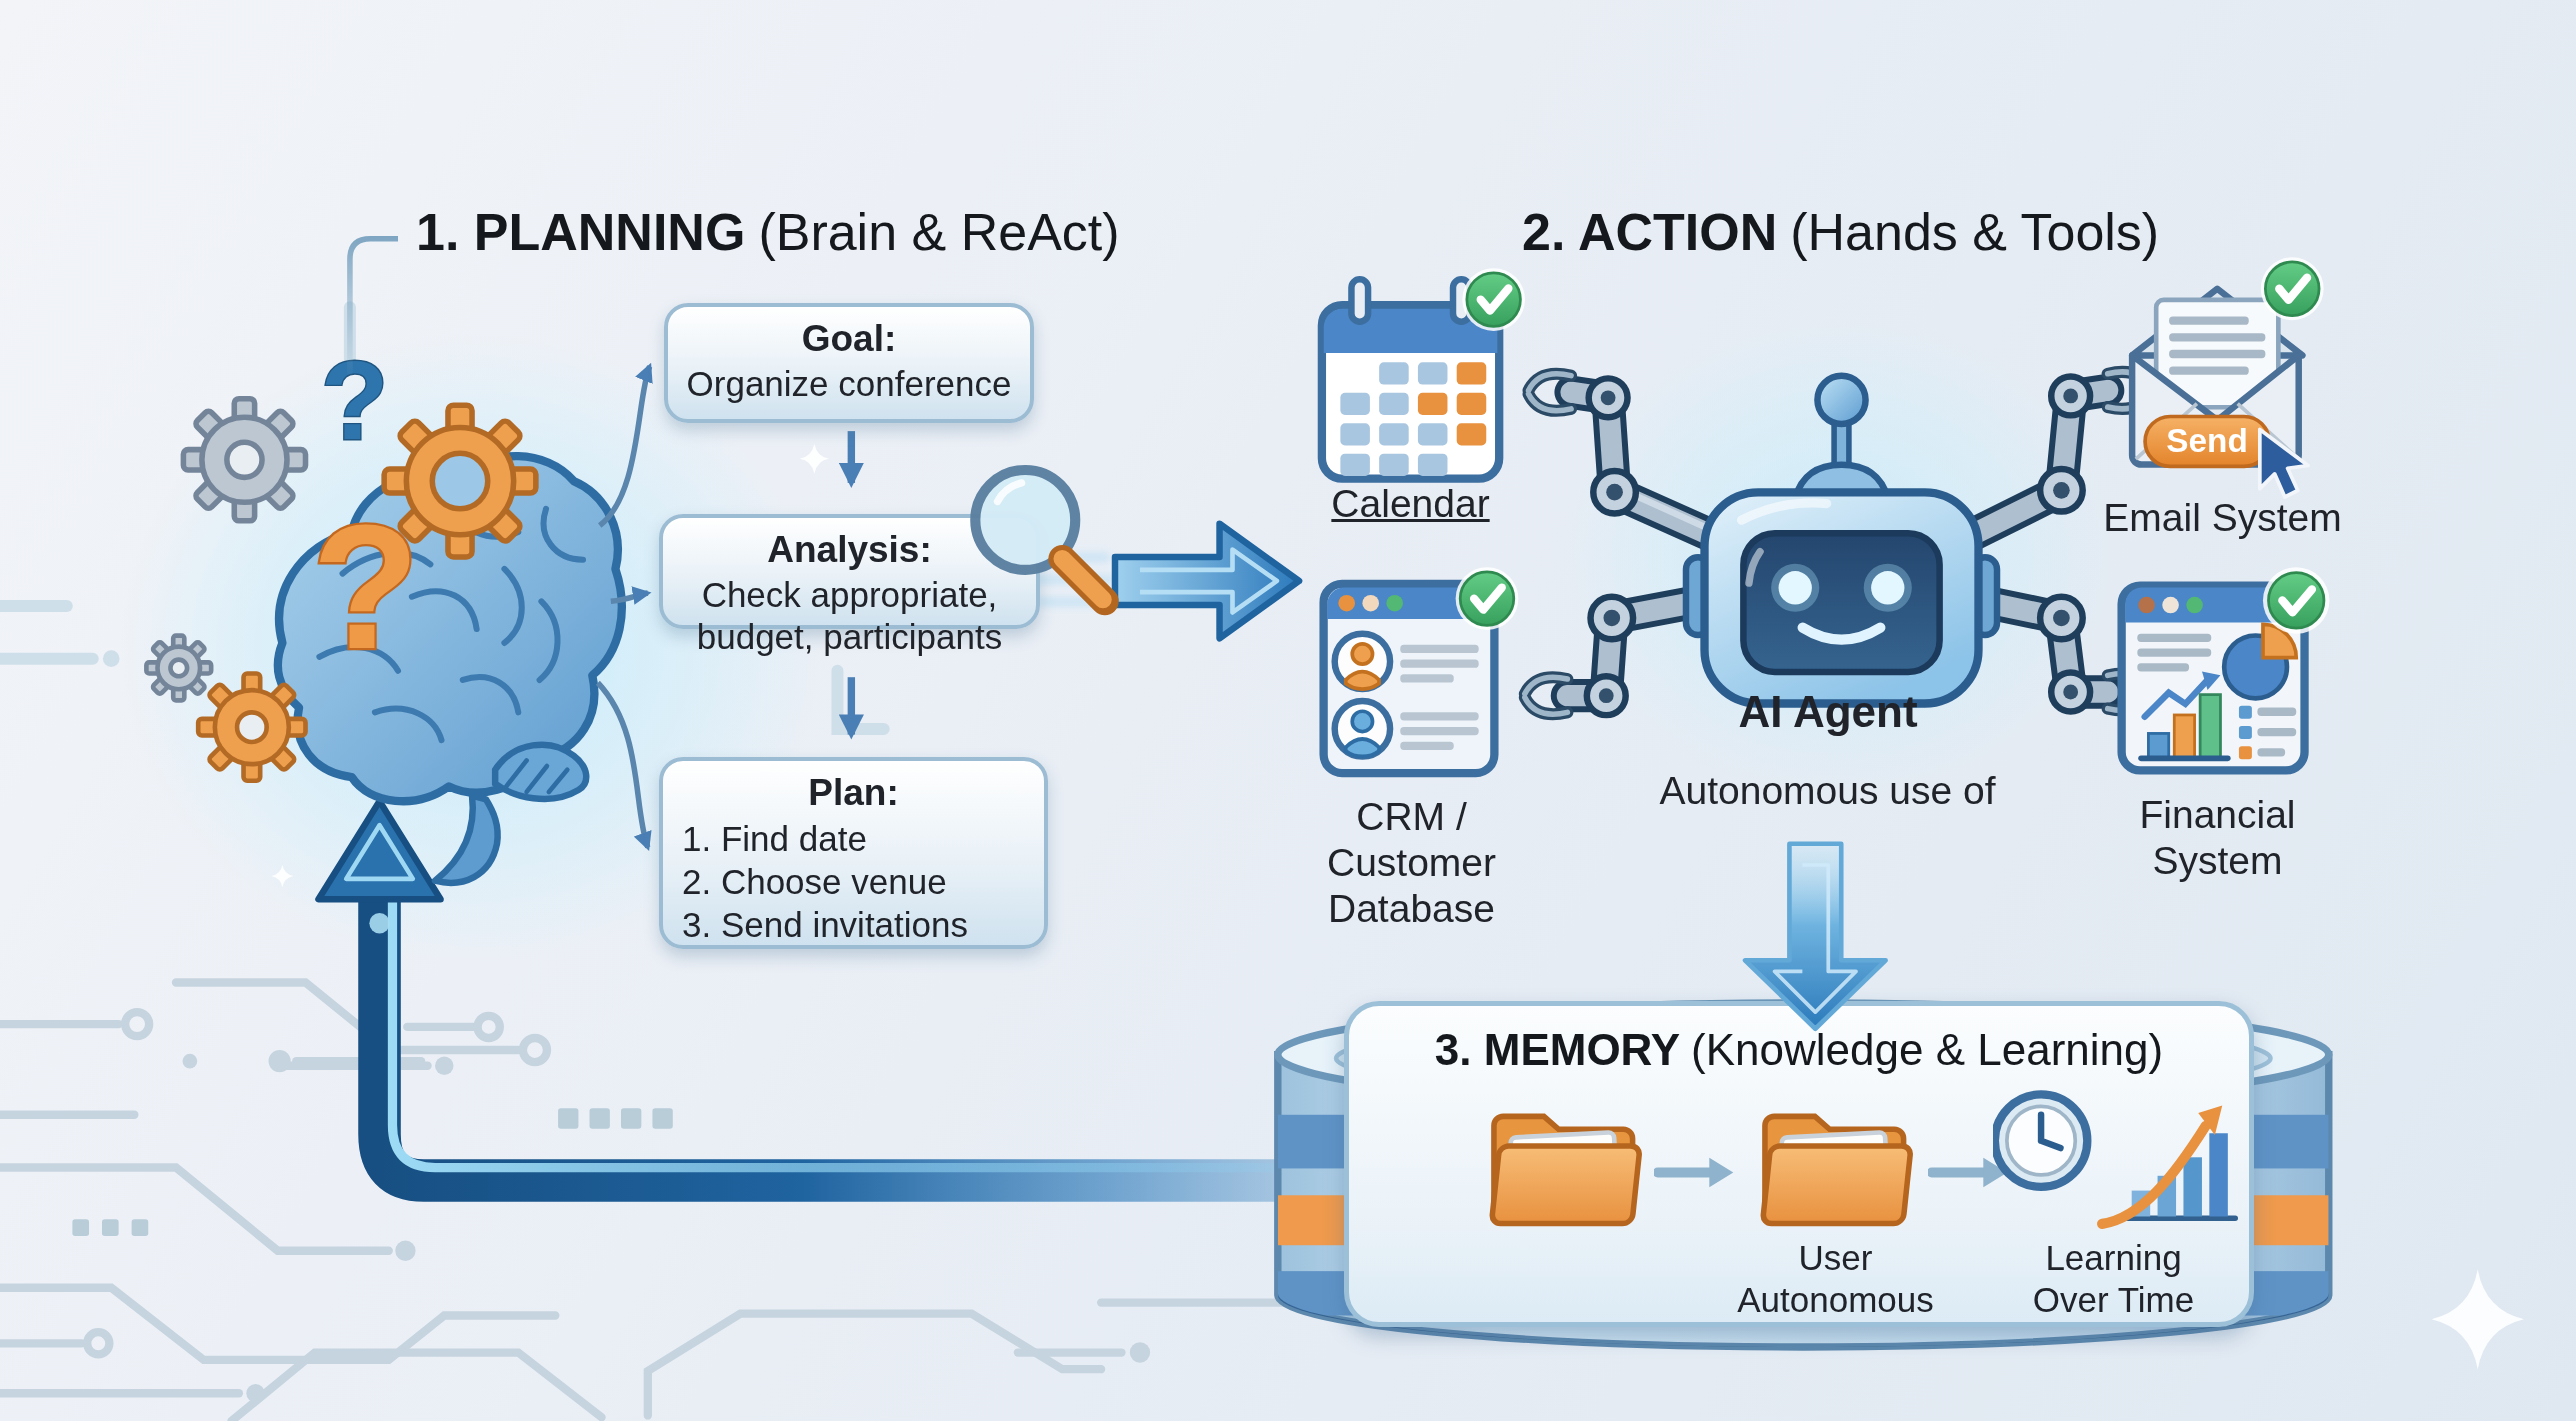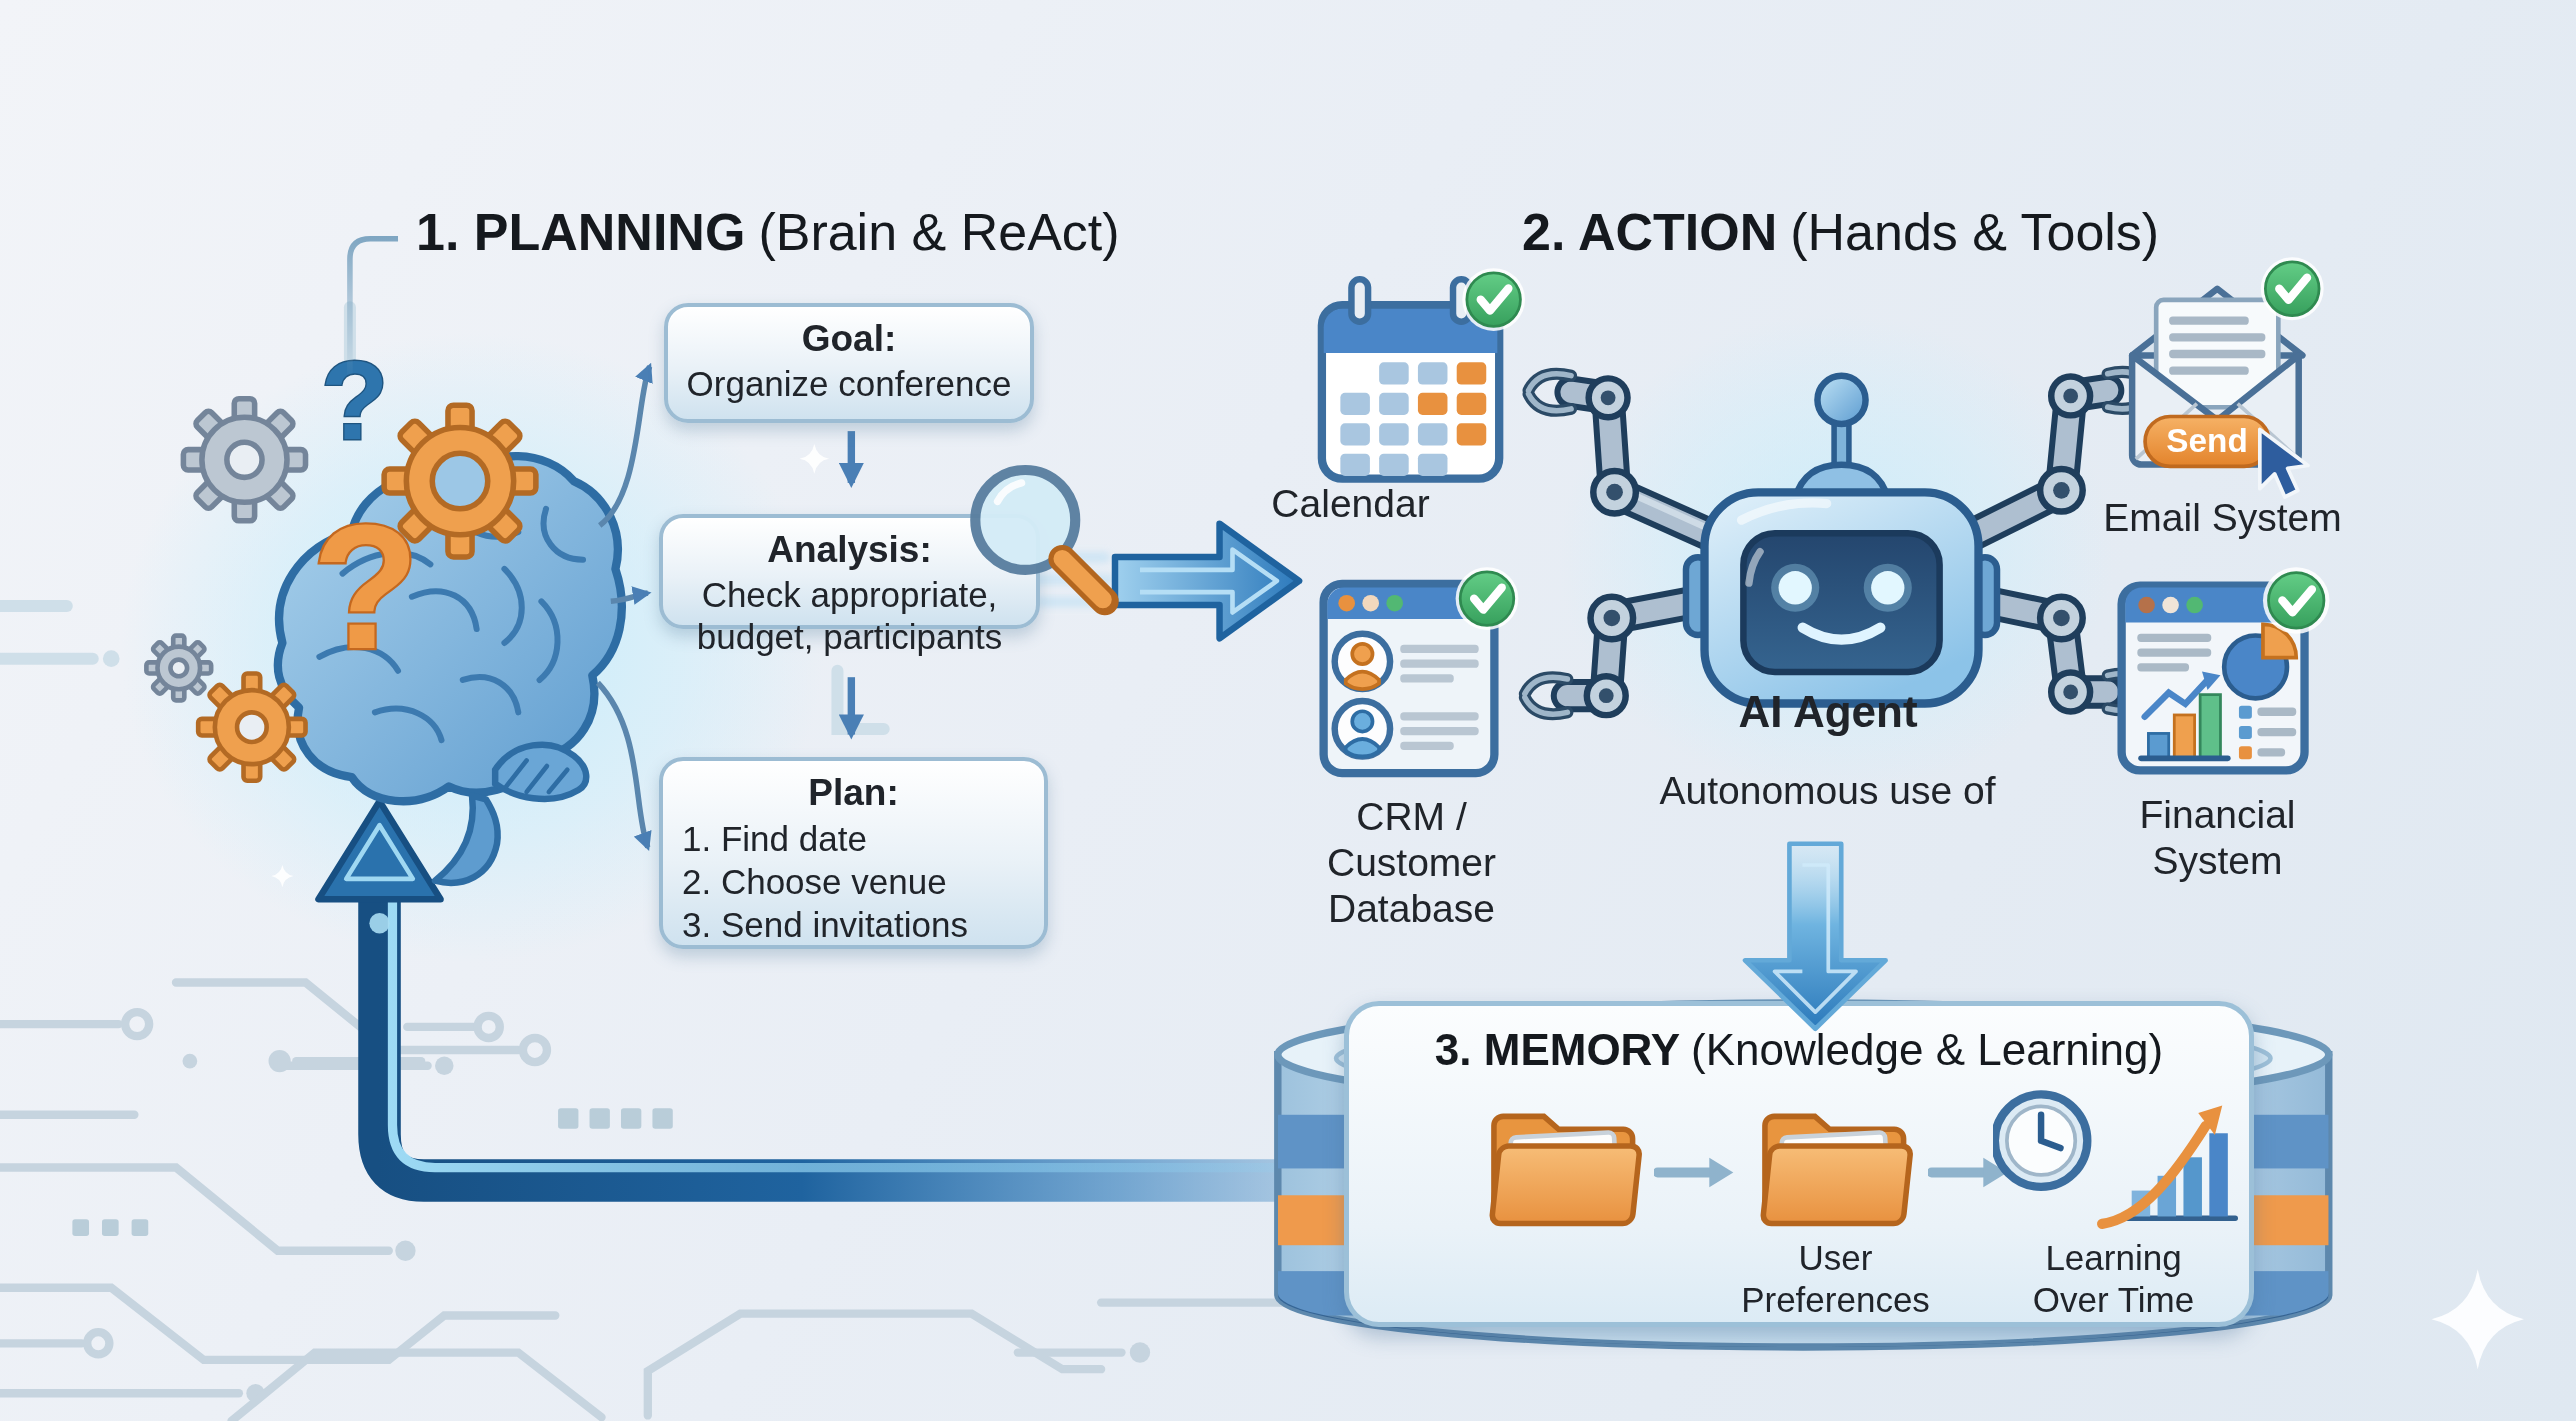--- a/index.html
+++ b/index.html
@@ -394,21 +394,21 @@
           <rect x="68" y="199" width="32" height="24" rx="5" fill="#a9c6e0"></rect>
           <rect x="110" y="199" width="32" height="24" rx="5" fill="#a9c6e0"></rect>
     </g>
     <g>
       <circle cx="192" cy="32" r="34" fill="#ffffff" opacity=".85"></circle>
       <circle cx="192" cy="32" r="29" fill="url(#gg)" stroke="#2f8a50" stroke-width="3"></circle>
       <path d="M178,32 l10,12 l20,-24" stroke="#ffffff" stroke-width="9" fill="none" stroke-linecap="round" stroke-linejoin="round"></path>
     </g>
   </svg>
 </div>
-<div class="abs lbl" style="left:1235px;top:481px;width:231px;">Calendar</div>
+<div class="abs lbl" style="left:1295px;top:481px;width:231px;text-decoration:underline;">Calendar</div>
 
 <div class="abs" style="left:1319px;top:576px;">
   <svg width="180" height="204" viewBox="0 0 195 220" style="overflow:visible">
     <rect x="5" y="8" width="185" height="205" rx="20" fill="#eef4f9" stroke="#3c6e9f" stroke-width="9"></rect>
     <path d="M9,46 v-16 a18,18 0 0 1 18,-18 h141 a18,18 0 0 1 18,18 v16 z" fill="#4a86c8"></path>
     <circle cx="30" cy="29" r="9" fill="#e8913f"></circle>
         <circle cx="56" cy="29" r="9" fill="#f2d8bd"></circle>
         <circle cx="82" cy="29" r="9" fill="#52b873"></circle>
     <circle cx="47" cy="92" r="30" fill="#fdfdfe" stroke="#3c6e9f" stroke-width="7"></circle>
     <circle cx="47" cy="84" r="11" fill="#efa04e" stroke="#c4711f" stroke-width="4"></circle>
@@ -555,21 +555,21 @@
       <circle cx="52" cy="58" r="50" fill="#dceaf4" stroke="#3c6e9f" stroke-width="9"></circle>
       <circle cx="52" cy="58" r="37" fill="#fbfdfe" stroke="#9fb6c9" stroke-width="4"></circle>
       <path d="M52,58 V30 M52,58 L73,66" stroke="#2b5d8f" stroke-width="7" stroke-linecap="round"></path>
       <path d="M118,148 C160,142 196,96 230,42" stroke="#e8913f" stroke-width="11" fill="none" stroke-linecap="round"></path>
       <polygon points="222,28 248,20 240,52" fill="#e8913f"></polygon>
     </svg>
   </div>
 
   <div class="abs mem-lbl" style="left:366px;top:231px;width:241px;">
     <div>User</div>
-    <div>Preferences</div>
+    <div>Autonomous</div>
   </div>
   <div class="abs mem-lbl" style="left:644px;top:231px;width:241px;">
     <div>Learning</div>
     <div>Over Time</div>
   </div>
 </div>
 
 <svg class="layer" width="2576" height="1421" viewBox="0 0 2784 1536" style="z-index:5;">
 
   <g>

